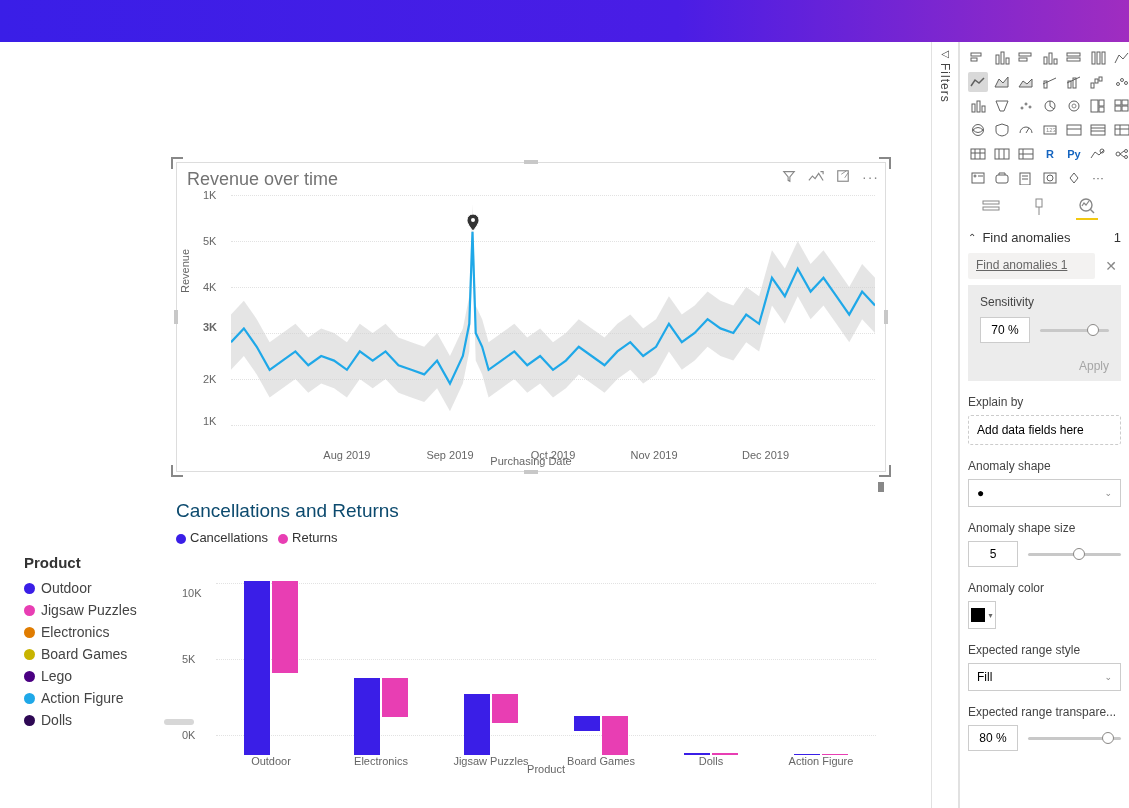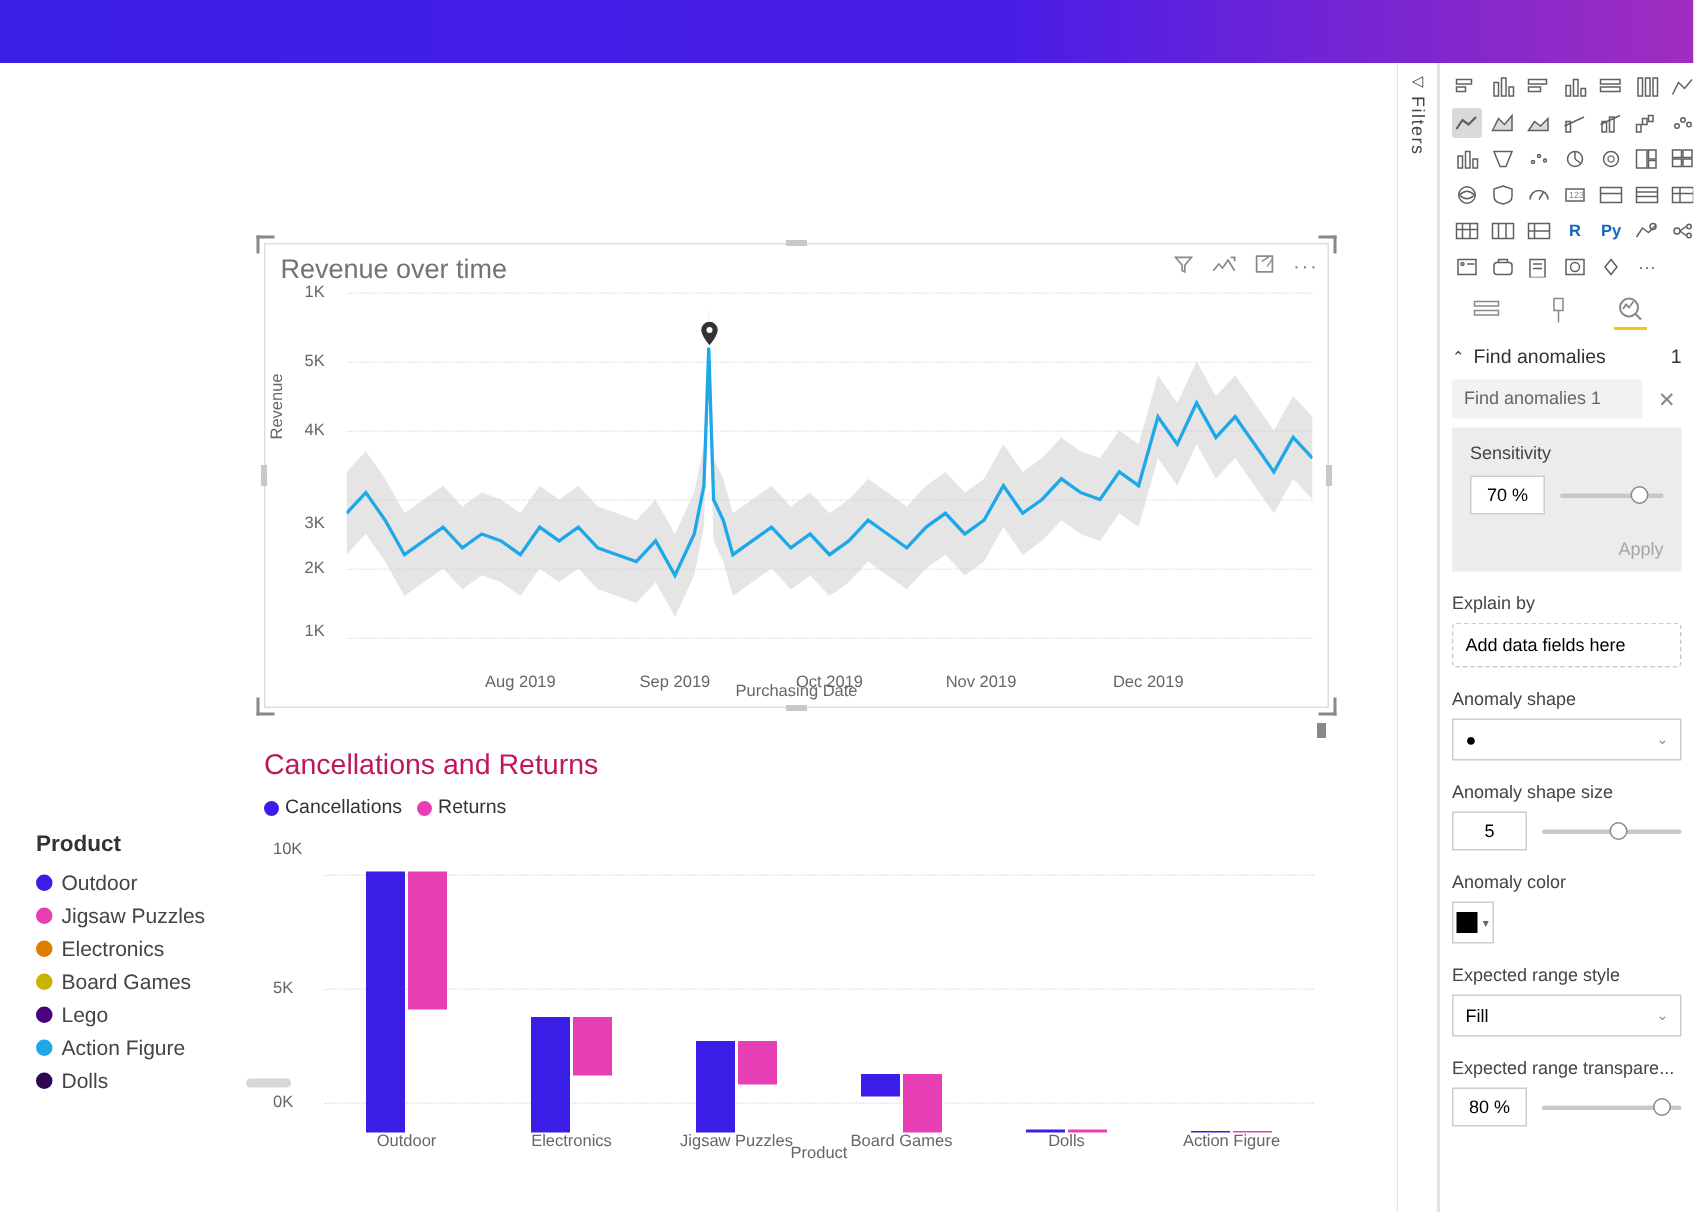--- a/index.html
+++ b/index.html
@@ -15,21 +15,21 @@
 .viz-cell { width: 20px; height: 20px; display: flex; align-items: center; justify-content: center; color: #606060; font-size: 12px; border-radius: 2px; cursor: pointer; }
 .viz-cell.sel { background: #d9d9d9; }
 .viz-cell svg { stroke: #606060; fill: none; }
 .pane-tabs { margin-top: 10px; display: flex; gap: 26px; padding-left: 12px; }
 .pane-tabs .tab { width: 22px; height: 22px; display:flex;align-items:center;justify-content:center; color:#606060; cursor:pointer; padding-bottom:4px;}
 .pane-tabs .tab.active { border-bottom: 2px solid #f2c811; }
 .search-box { margin-top: 8px; border: 1px solid #ccc; height: 30px; display: flex; align-items: center; padding: 0 8px; color: #666; font-size: 13px; }
 .search-box .sicon { margin-right: 6px; }
 .section-head { display:flex; align-items:center; gap:6px; font-size: 13px; color:#333; margin-top:10px; cursor:pointer;}
 .anomaly-chip { margin-top:8px; display:flex; gap:6px; }
-.anomaly-chip .chip { flex:1; background:#f3f2f1; padding:5px 8px; font-size:12px; color:#666; border-radius:2px;}
+.anomaly-chip .chip { flex:1; background:#f3f2f1; padding:5px 8px; font-size:12px; color:#666; border-radius:2px;text-decoration:underline;}
 .anomaly-chip .x { color:#888; cursor:pointer; padding:5px 4px; font-size:14px;}
 .card { background:#ececec; padding:10px 12px 8px 12px; margin-top:6px; }
 .card .lbl { font-size:12px; color:#444; margin-bottom:8px;}
 .sens-row { display:flex; align-items:center; gap:10px;}
 .num-input { width:50px; height:26px; border:1px solid #ccc; background:#fff; font-size:12px; display:flex; align-items:center; justify-content:center;}
 .slider-track { flex:1; height:3px; background:#c8c8c8; position:relative; border-radius:2px;}
 .slider-thumb { width:12px; height:12px; border-radius:50%; background:#fff; border:1px solid #8a8886; position:absolute; top:-5px; }
 .apply { text-align:right; font-size:12px; color:#a6a6a6; margin-top:16px;}
 .field-lbl { font-size:12px; color:#444; margin-top:14px; }
 .field-well { border:1px dashed #ccc; height:30px; display:flex; align-items:center; padding:0 8px; color:#000000; font-size:12px; margin-top:6px; border-radius:3px;}
@@ -56,21 +56,21 @@
 .plot1 { position:absolute; left:54px; top:32px; right:10px; bottom:46px; }
 .ytick { position:absolute; left:-28px; font-size:11px; color:#666; transform:translateY(-50%);}
 .grid-line { position:absolute; left:0; right:0; border-top:1px dotted #e2e2e2;}
 .xtick { position:absolute; bottom:-36px; font-size:11px; color:#666; transform:translateX(-50%);}
 .ylabel1 { position:absolute; left:8px; top:50%; transform:rotate(-90deg) translateX(30px); transform-origin:left; font-size:11px; color:#666;}
 .xlabel1 { position:absolute; bottom:4px; left:50%; transform:translateX(-50%); font-size:11px; color:#666;}
 .anomaly-marker { position:absolute; width:14px; height:18px; transform:translate(-50%,-100%); color:#333;}
 
 
 .chart2 { position:absolute; left:176px; top:458px; width:710px; }
-.chart2-title { font-size:19px; color:#be185d; }
+.chart2-title { font-size:19px; color:#0c4a6e; }
 .legend2 { margin-top:8px; font-size:13px; color:#333; display:flex; gap:10px;}
 .legend2 .dot { width:10px; height:10px; border-radius:50%; display:inline-block; margin-right:4px; vertical-align:middle;}
 .plot2 { position:relative; height:220px; margin-top:8px; margin-left:40px;}
 .plot2 .ytick2 { position:absolute; left:-34px; font-size:11px; color:#666; transform:translateY(-50%);}
 .bar-group { position:absolute; bottom:18px; width:88px; display:flex; justify-content:center; gap:2px;}
 .bar { width:26px; }
 .bar.c { background:#3a1ee7;}
 .bar.r { background:#e83eb3;}
 .btick { position:absolute; top:100%; font-size:11px; color:#666; width:100px; left:-6px; text-align:center;}
 .xlabel2 { position:absolute; bottom:-2px; left:50%; transform:translateX(-50%); font-size:11px; color:#666;}
@@ -119,21 +119,21 @@
         <span style="letter-spacing:1px;">···</span>
       </div>
       <div class="ylabel1">Revenue</div>
       <div class="xlabel1">Purchasing Date</div>
       <div class="plot1" id="plot1">
           <div class="grid-line" style="top: 230px;"></div>
           <div class="ytick" style="top: 226px;">1K</div>
           <div class="grid-line" style="top: 184px;"></div>
           <div class="ytick" style="top: 184px;">2K</div>
           <div class="grid-line" style="top: 138px;"></div>
-          <div class="ytick" style="top: 154px;">3K</div>
+          <div class="ytick" style="top: 132px; font-weight: bold;">3K</div>
           <div class="grid-line" style="top: 92px;"></div>
           <div class="ytick" style="top: 92px;">4K</div>
           <div class="grid-line" style="top: 46px;"></div>
           <div class="ytick" style="top: 46px;">5K</div>
           <div class="grid-line" style="top: 0px;"></div>
           <div class="ytick" style="top: 0px;">1K</div>
           <div class="xtick" style="left: 115.92px;">Aug 2019</div>
           <div class="xtick" style="left: 218.96px;">Sep 2019</div>
           <div class="xtick" style="left: 322px;">Oct 2019</div>
           <div class="xtick" style="left: 423px;">Nov 2019</div>
@@ -155,21 +155,21 @@
       <div class="legend2">
         <span><span class="dot" style="background:#3a1ee7"></span><span>Cancellations</span></span>
         <span><span class="dot" style="background:#e83eb3"></span><span>Returns</span></span>
       </div>
       <div class="plot2" id="plot2" style="width: 660px;">
         <div class="xlabel2">Product</div>
       <div class="ytick2" style="top: 182px;">0K</div>
           <div class="grid-line" style="top: 182px; border-top: 1px dotted rgb(226, 226, 226);"></div>
           <div class="ytick2" style="top: 106.167px;">5K</div>
           <div class="grid-line" style="top: 106.167px; border-top: 1px dotted rgb(226, 226, 226);"></div>
-          <div class="ytick2" style="top: 13px;">10K</div>
+          <div class="ytick2" style="top: 40px;">10K</div>
           <div class="grid-line" style="top: 30.3333px; border-top: 1px dotted rgb(226, 226, 226);"></div>
           <div class="bar-group" style="left: 11px;">
             <div class="bar c" style="height:174.41666666666669px"></div>
             <div class="bar r" style="height:92.51666666666667px"></div>
             <div class="btick">Outdoor</div>
           </div>
           <div class="bar-group" style="left: 121px;">
             <div class="bar c" style="height:77.35px"></div>
             <div class="bar r" style="height:39.43333333333334px"></div>
             <div class="btick">Electronics</div>

